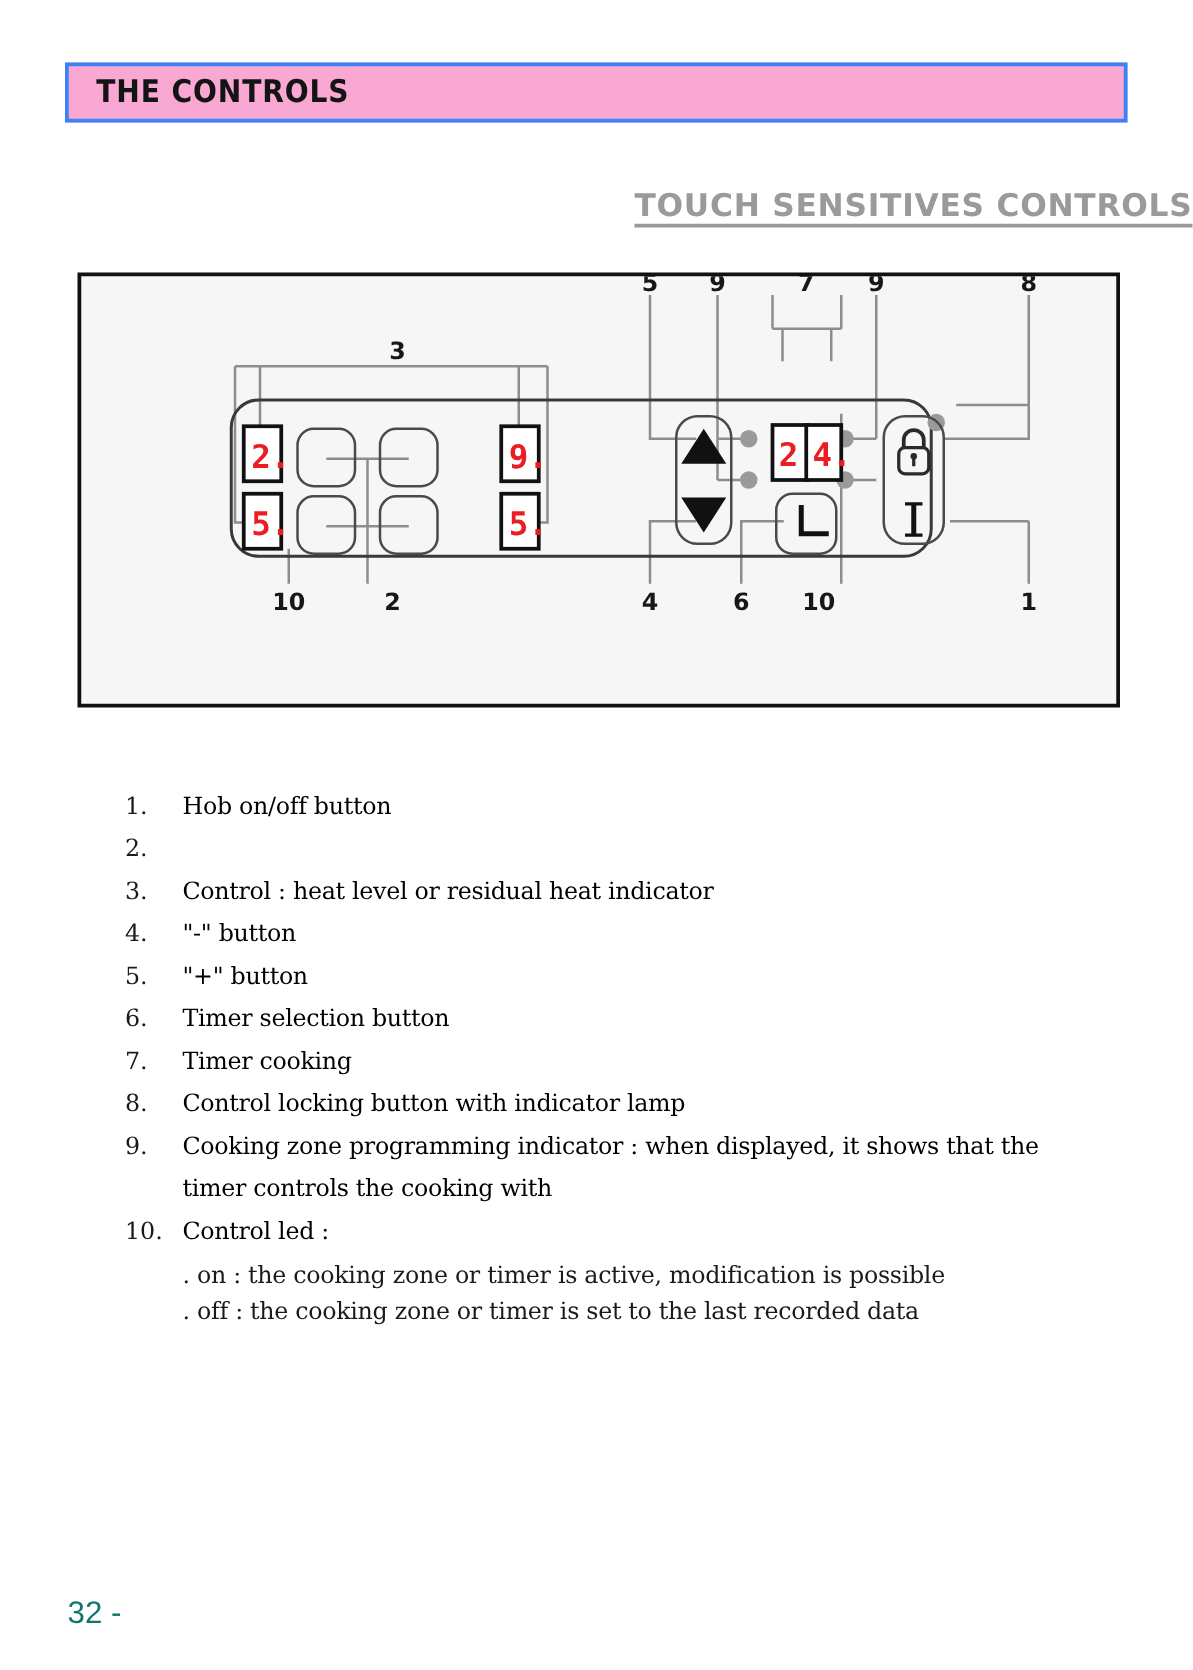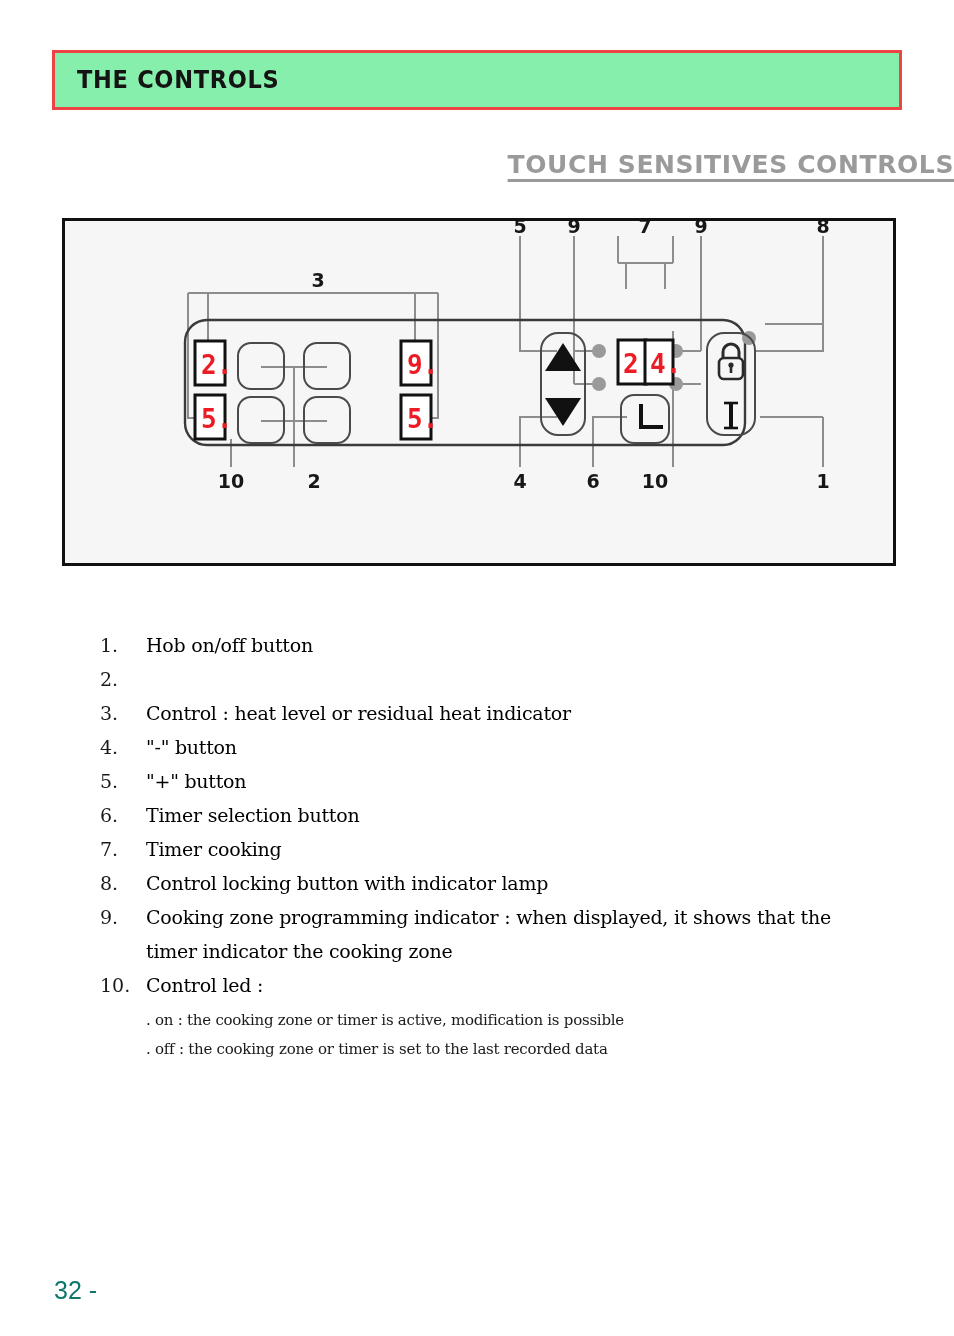--- a/index.html
+++ b/index.html
@@ -15,24 +15,24 @@
     color: #1a1a1a;
     overflow: hidden;
   }
 
   
   #header-box {
     position: absolute;
     left: 52px;
     top: 50px;
     width: 850px;
-    height: 60px;
-    border: 3px solid #ef4444;
+    height: 48px;
+    border: 3px solid #3b82f6;
     box-sizing: border-box;
-    background: #86efac;
+    background: #f9a8d4;
   }
   #header-title {
     position: absolute;
     left: 22px;
     top: 50%;
     transform: translateY(-52%);
     font-family: "DejaVu Sans", sans-serif;
     font-weight: bold;
     font-size: 25px;
     letter-spacing: 0.7px;
@@ -97,21 +97,21 @@
   }
   .list-text {
     font-family: "DejaVu Serif", serif;
     font-size: 19px;
     line-height: 27px;
     color: #000000;
     letter-spacing: -0.25px;
   }
   .sub-line {
     font-family: "DejaVu Serif", serif;
-    font-size: 15px;
+    font-size: 19px;
     line-height: 29px;
     color: #1a1a1a;
     letter-spacing: -0.25px;
     margin-left: 46px;
   }
 
   
   #page-number {
     position: absolute;
     left: 54px;
@@ -299,21 +299,21 @@
   <div class="list-row">
     <span class="list-num">8.</span>
     <span class="list-text">Control locking button with indicator lamp</span>
   </div>
   <div class="list-row">
     <span class="list-num">9.</span>
     <span class="list-text">Cooking zone programming indicator : when displayed, it shows that the</span>
   </div>
   <div class="list-row">
     <span class="list-num"></span>
-    <span class="list-text">timer indicator the cooking zone</span>
+    <span class="list-text">timer controls the cooking with</span>
   </div>
   <div class="list-row">
     <span class="list-num">10.</span>
     <span class="list-text">Control led :</span>
   </div>
 
   <div class="sub-line">. on : the cooking zone or timer is active, modification is possible</div>
   <div class="sub-line">. off : the cooking zone or timer is set to the last recorded data</div>
 </div>
 

